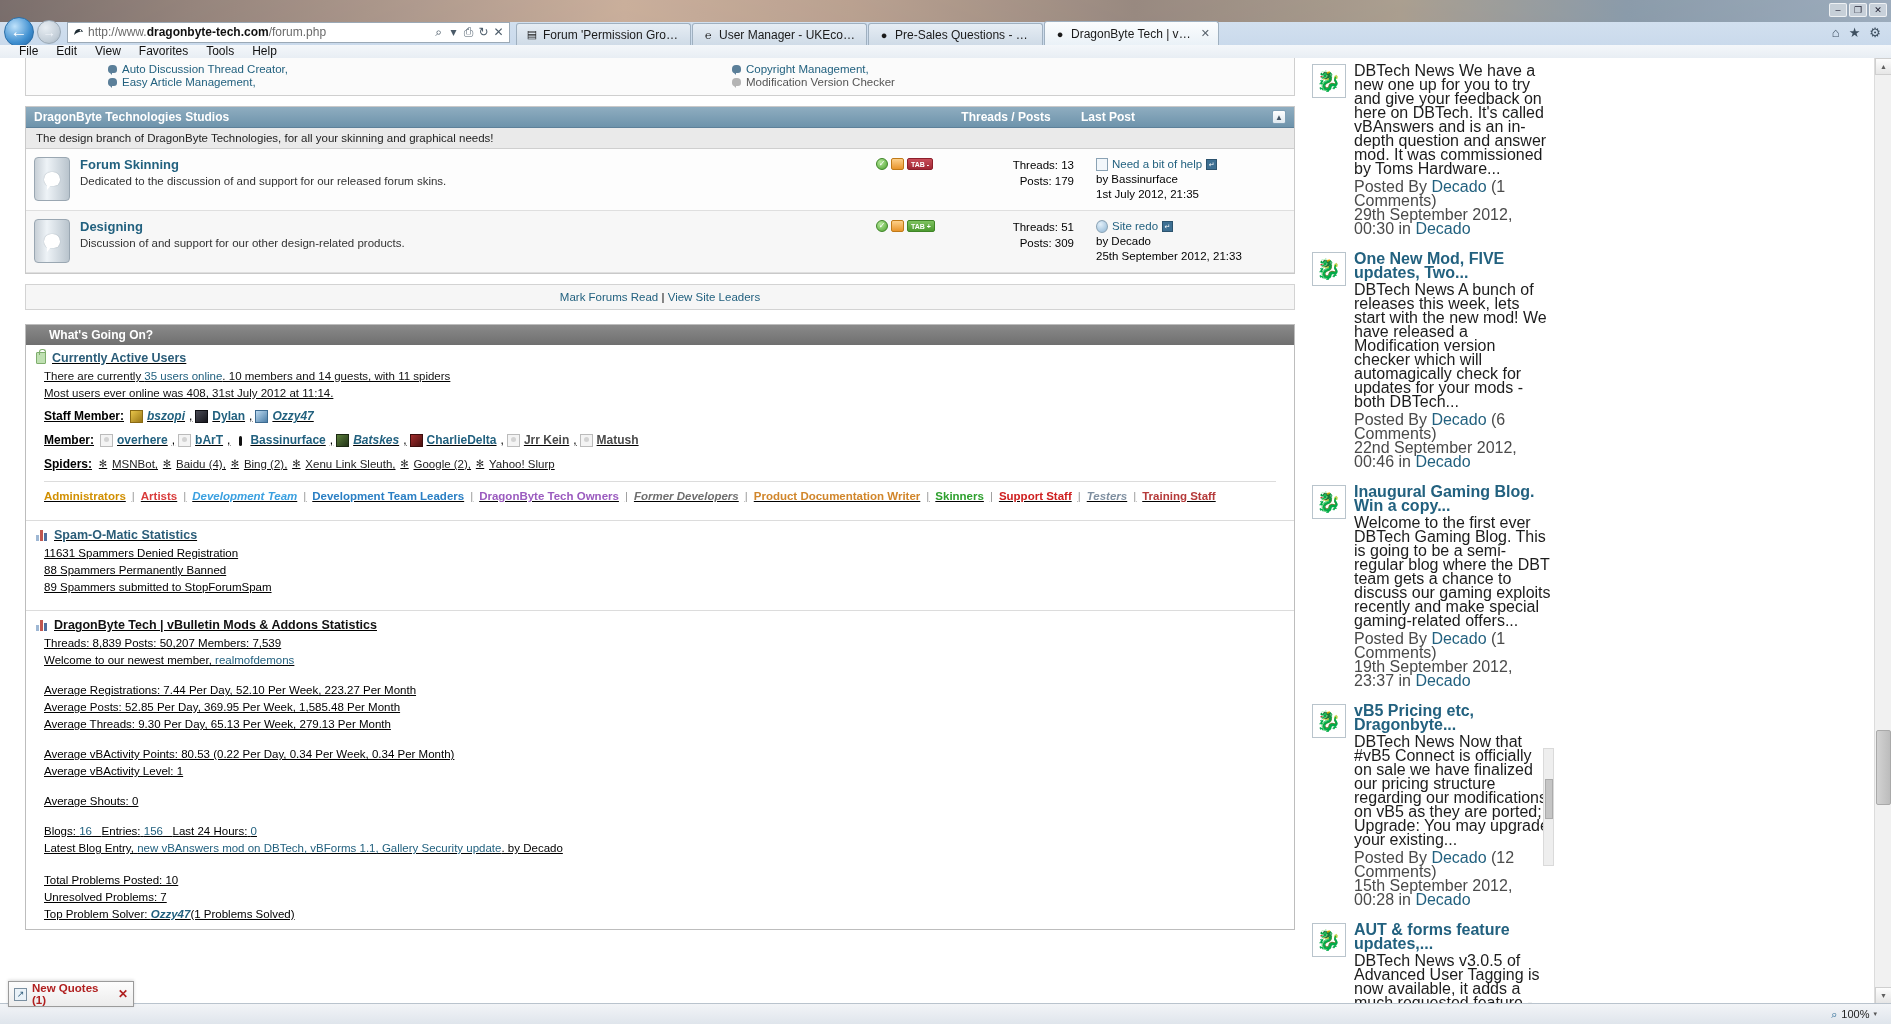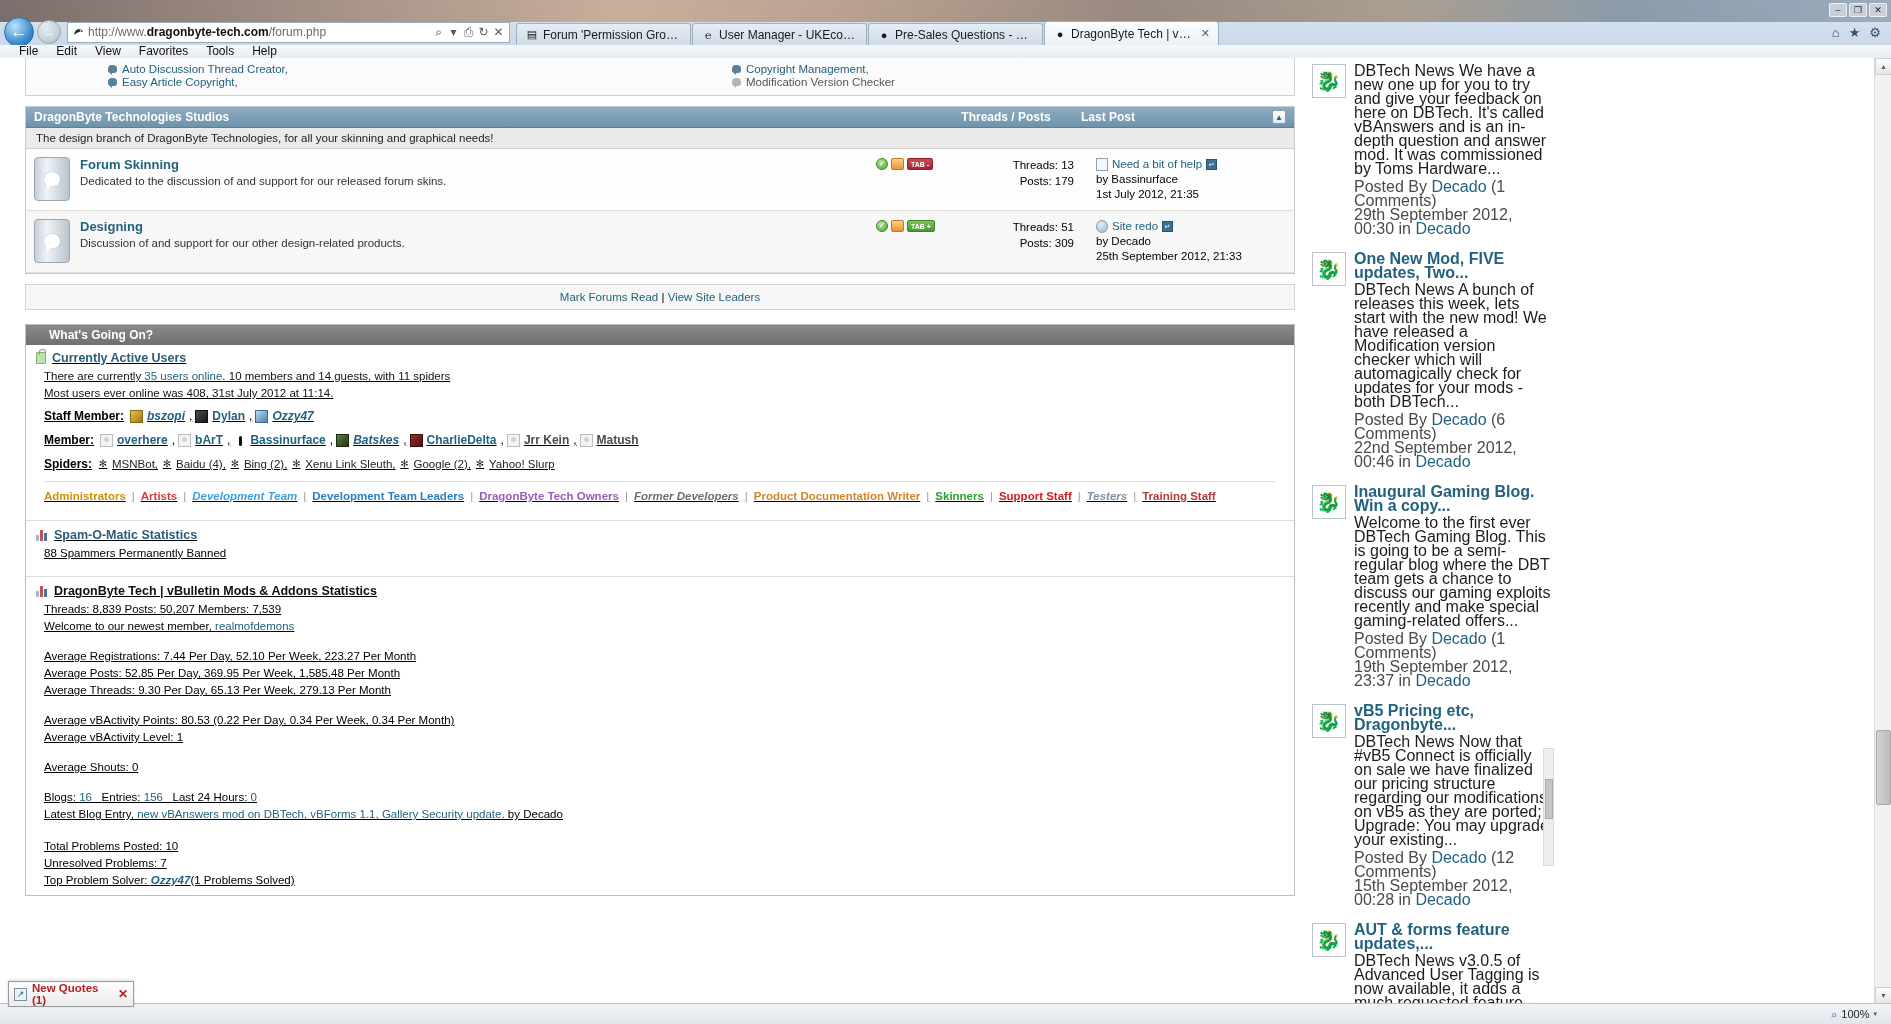--- a/index.html
+++ b/index.html
@@ -379,21 +379,21 @@
 
     <div id="top-partial">
       <div class="mods-cols">
         <div class="mods-col">
           <div class="mod-line">
             <span class="bubble-ico"></span>
             <span>Auto Discussion Thread Creator,</span>
           </div>
           <div class="mod-line">
             <span class="bubble-ico"></span>
-            <span>Easy Article Copyright,</span>
+            <span>Easy Article Management,</span>
           </div>
         </div>
         <div class="mods-col right">
           <div class="mod-line">
             <span class="bubble-ico"></span>
             <span>Copyright Management,</span>
           </div>
           <div class="mod-line">
             <span class="bubble-ico grey"></span>
             <span style="color:#555">Modification Version Checker</span>
@@ -568,21 +568,23 @@
       <div class="wgo-sec stat-sec">
         <div class="wgo-title">
           <span class="bar-ico">
                 <i></i>
                 <i></i>
                 <i></i>
               </span>
           <span>Spam-O-Matic Statistics</span>
         </div>
         <div class="stat-list">
+          <div>11631 Spammers Denied Registration</div>
           <div>88 Spammers Permanently Banned</div>
+          <div>89 Spammers submitted to StopForumSpam</div>
         </div>
       </div>
 
       <div class="wgo-sec stat-sec">
         <div class="wgo-title">
           <span class="bar-ico">
                 <i></i>
                 <i></i>
                 <i></i>
               </span>

